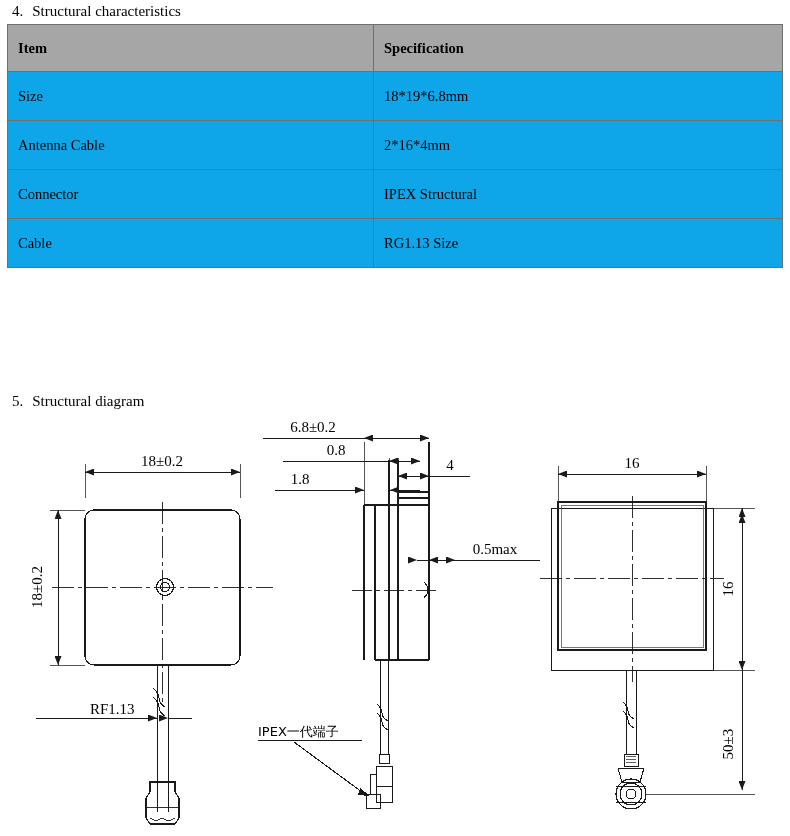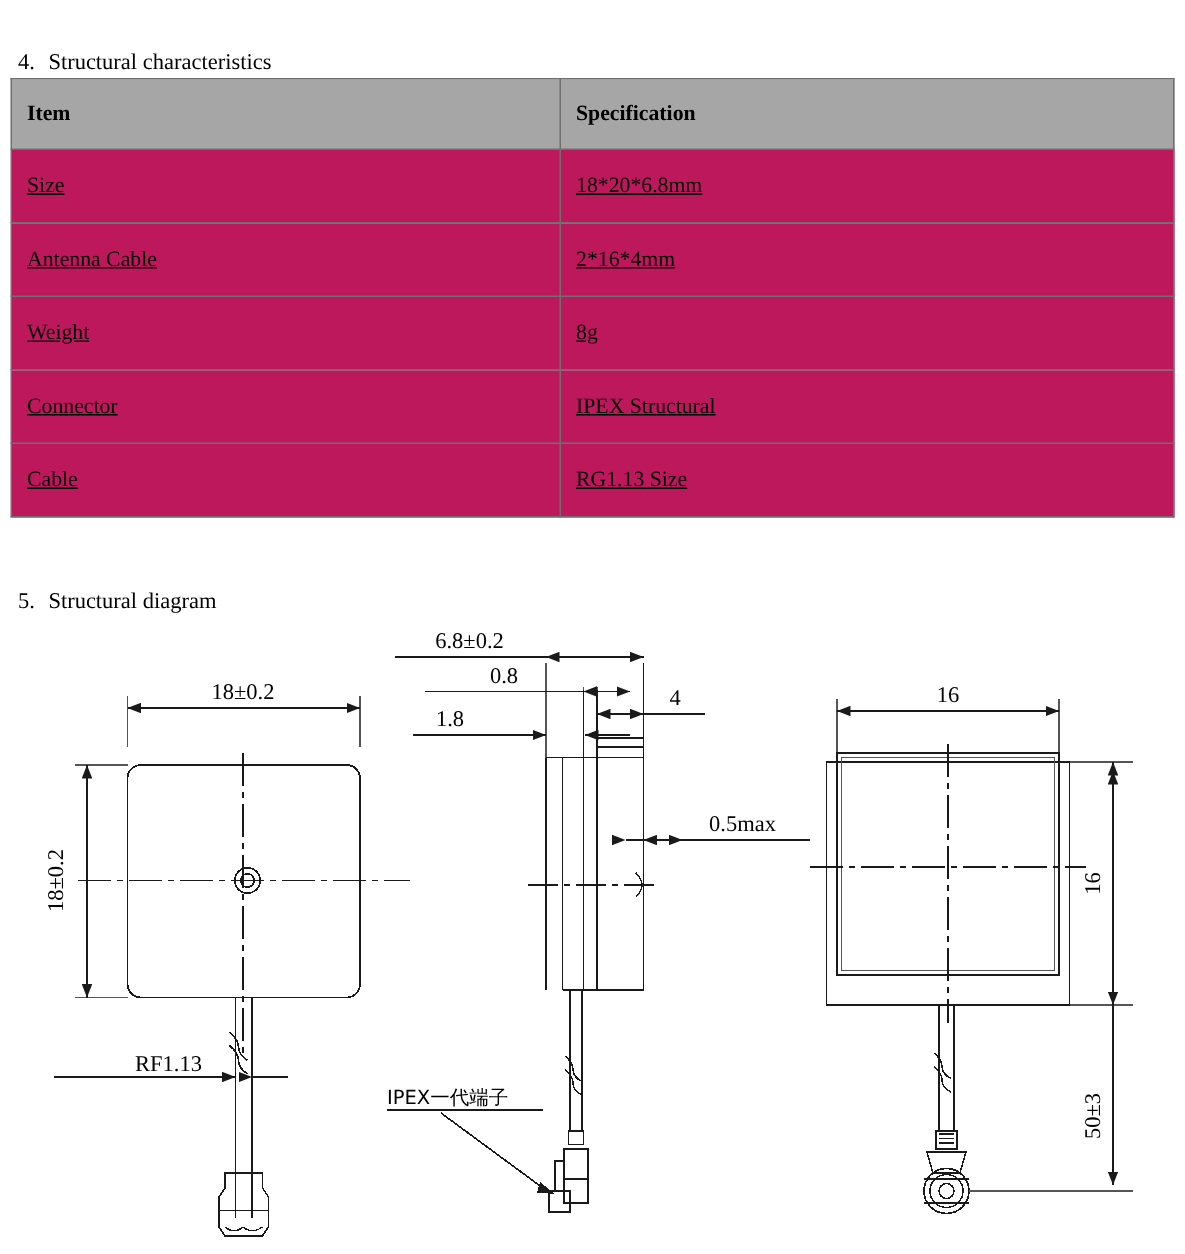--- a/index.html
+++ b/index.html
@@ -18,50 +18,48 @@
 
   
   .section-heading {
     position: absolute;
     font-size: 15px;
     line-height: 18px;
     white-space: nowrap;
   }
   .section-heading .num { margin-right: 9px; }
 
-  #heading-characteristics { left: 12px; top: 2px; margin-top: 31px; }
+  #heading-characteristics { left: 12px; top: 2px; }
   #heading-diagram        { left: 12px; top: 392px; }
 
   
   #spec-table {
     position: absolute;
     left: 7px;
     top: 24px;
     width: 776px;
     border-collapse: collapse;
     table-layout: fixed;
-    margin-top: 28px;
   }
   #spec-table td, #spec-table th {
     border: 1px solid #6f6f6f;
     padding: 0 10px;
     font-size: 14.5px;
     text-align: left;
     vertical-align: middle;
     font-weight: normal;
   }
   #spec-table thead th {
     background: #a6a6a6;
     font-weight: bold;
     height: 46px;
   }
   #spec-table tbody td {
-    background: #be185d;
+    background: #0ea5e9;
     height: 48px;
-    text-decoration: underline;
   }
   #spec-table col.c-item { width: 366px; }
 
   
   #structural-drawing {
     position: absolute;
     left: 0;
     top: 414px;
     width: 790px;
     height: 422px;
@@ -93,29 +91,25 @@
     </colgroup>
   <thead>
     <tr>
       <th>Item</th>
       <th>Specification</th>
     </tr>
   </thead>
   <tbody>
     <tr>
       <td>Size</td>
-      <td>18*20*6.8mm</td>
+      <td>18*19*6.8mm</td>
     </tr>
     <tr>
       <td>Antenna Cable</td>
       <td>2*16*4mm</td>
-    </tr>
-    <tr>
-      <td>Weight</td>
-      <td>8g</td>
     </tr>
     <tr>
       <td>Connector</td>
       <td>IPEX Structural</td>
     </tr>
     <tr>
       <td>Cable</td>
       <td>RG1.13 Size</td>
     </tr>
   </tbody>

